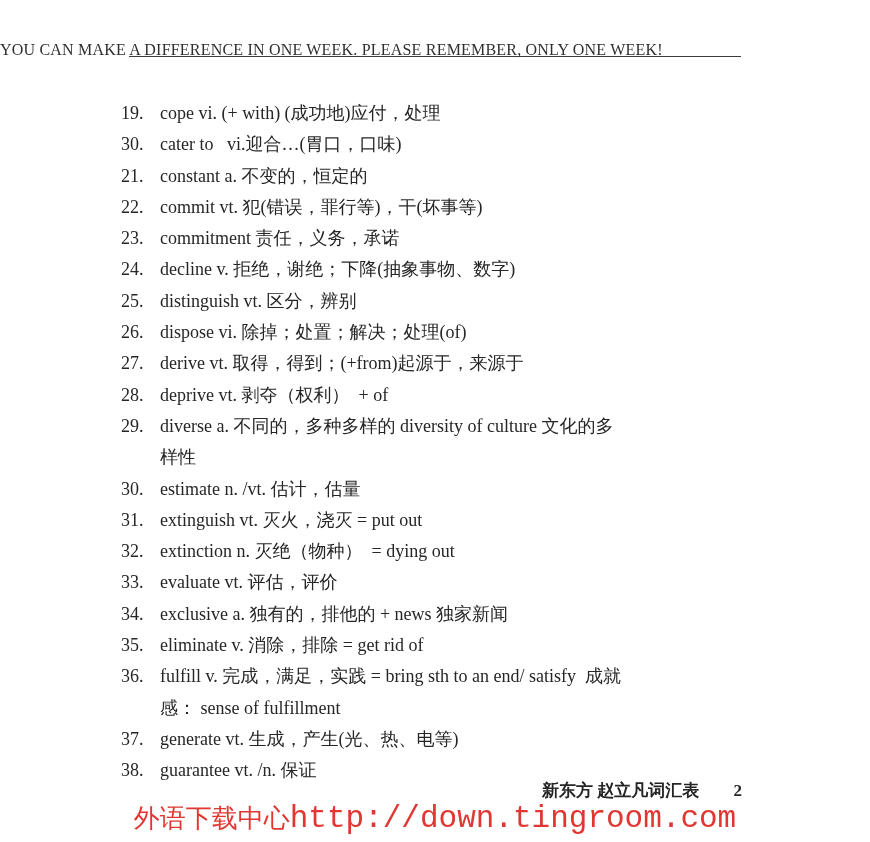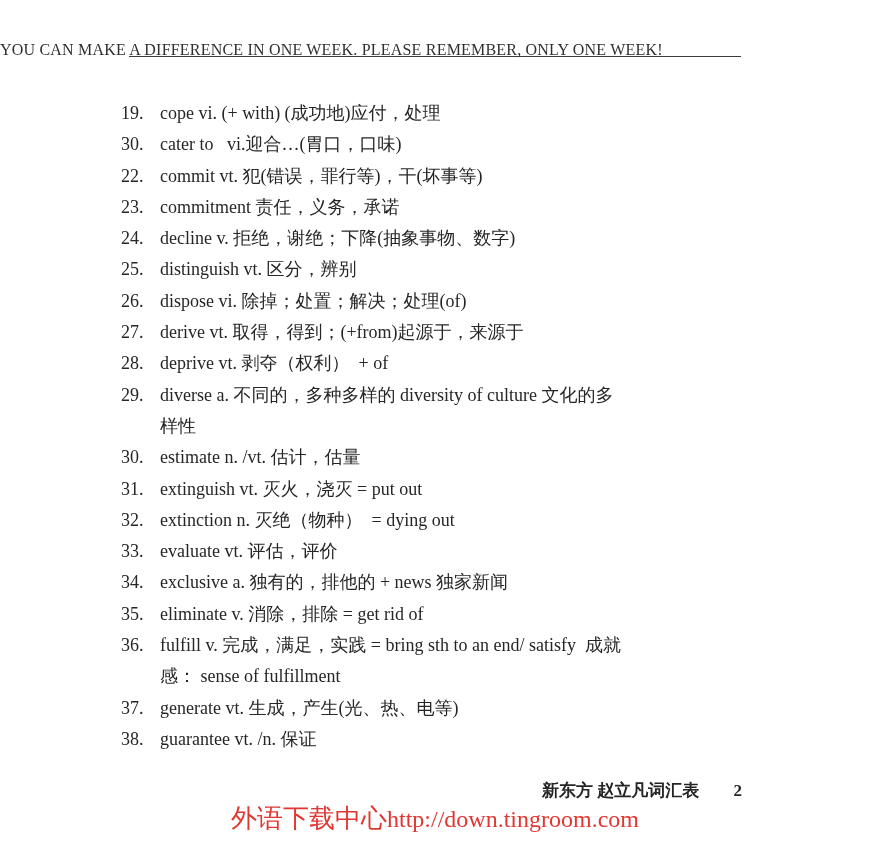--- a/index.html
+++ b/index.html
@@ -75,39 +75,40 @@
     left: 0;
     width: 100%;
     text-align: center;
     white-space: nowrap;
   }
   .wm-name {
     font-size: 26px;
     font-family: "Liberation Serif", "DejaVu Serif", serif;
   }
   .wm-url {
-    font-size: 24px;
-    font-family: Liberation Serif, serif;
+    font-size: 31px;
+    font-family: Liberation Mono, monospace;
   }
 </style>
 </head>
 <body>
 
 <div class="page">
 
   <div class="page-header">
     <div class="motto">YOU CAN MAKE A DIFFERENCE IN ONE WEEK. PLEASE REMEMBER, ONLY ONE WEEK!</div>
     <div class="header-rule"></div>
   </div>
 
   <div class="vocab-list">
   <div class="vocab-item"><span class="num">19.</span><span class="txt">cope vi. (+ with) (成功地)应付，处理</span></div>
 
   <div class="vocab-item"><span class="num">30.</span><span class="txt">cater to   vi.迎合…(胃口，口味)</span></div>
 
+  <div class="vocab-item"><span class="num">21.</span><span class="txt">constant a. 不变的，恒定的</span></div>
 
   <div class="vocab-item"><span class="num">22.</span><span class="txt">commit vt. 犯(错误，罪行等)，干(坏事等)</span></div>
 
   <div class="vocab-item"><span class="num">23.</span><span class="txt">commitment 责任，义务，承诺</span></div>
 
   <div class="vocab-item"><span class="num">24.</span><span class="txt">decline v. 拒绝，谢绝；下降(抽象事物、数字)</span></div>
 
   <div class="vocab-item"><span class="num">25.</span><span class="txt">distinguish vt. 区分，辨别</span></div>
 
   <div class="vocab-item"><span class="num">26.</span><span class="txt">dispose vi. 除掉；处置；解决；处理(of)</span></div>

